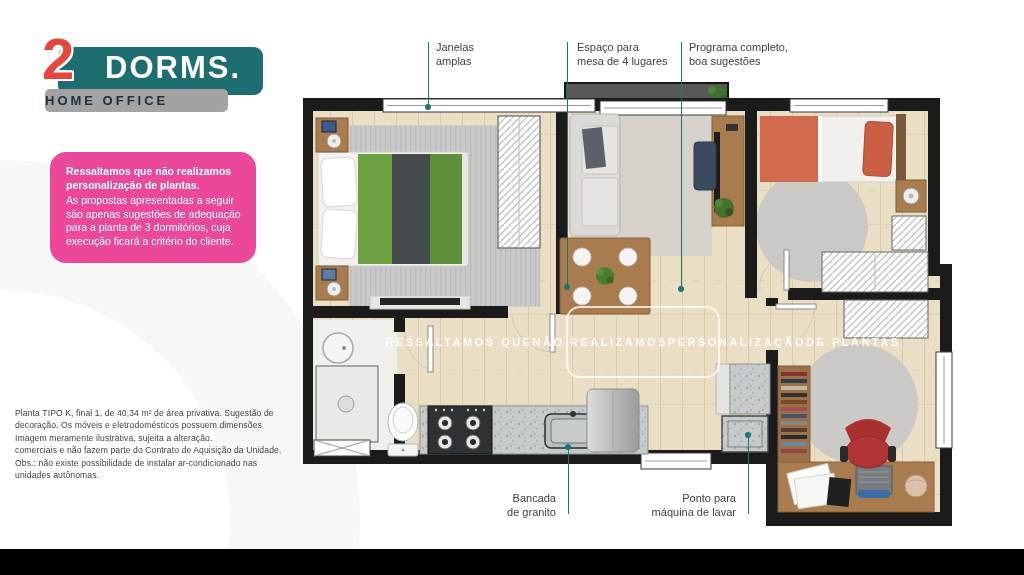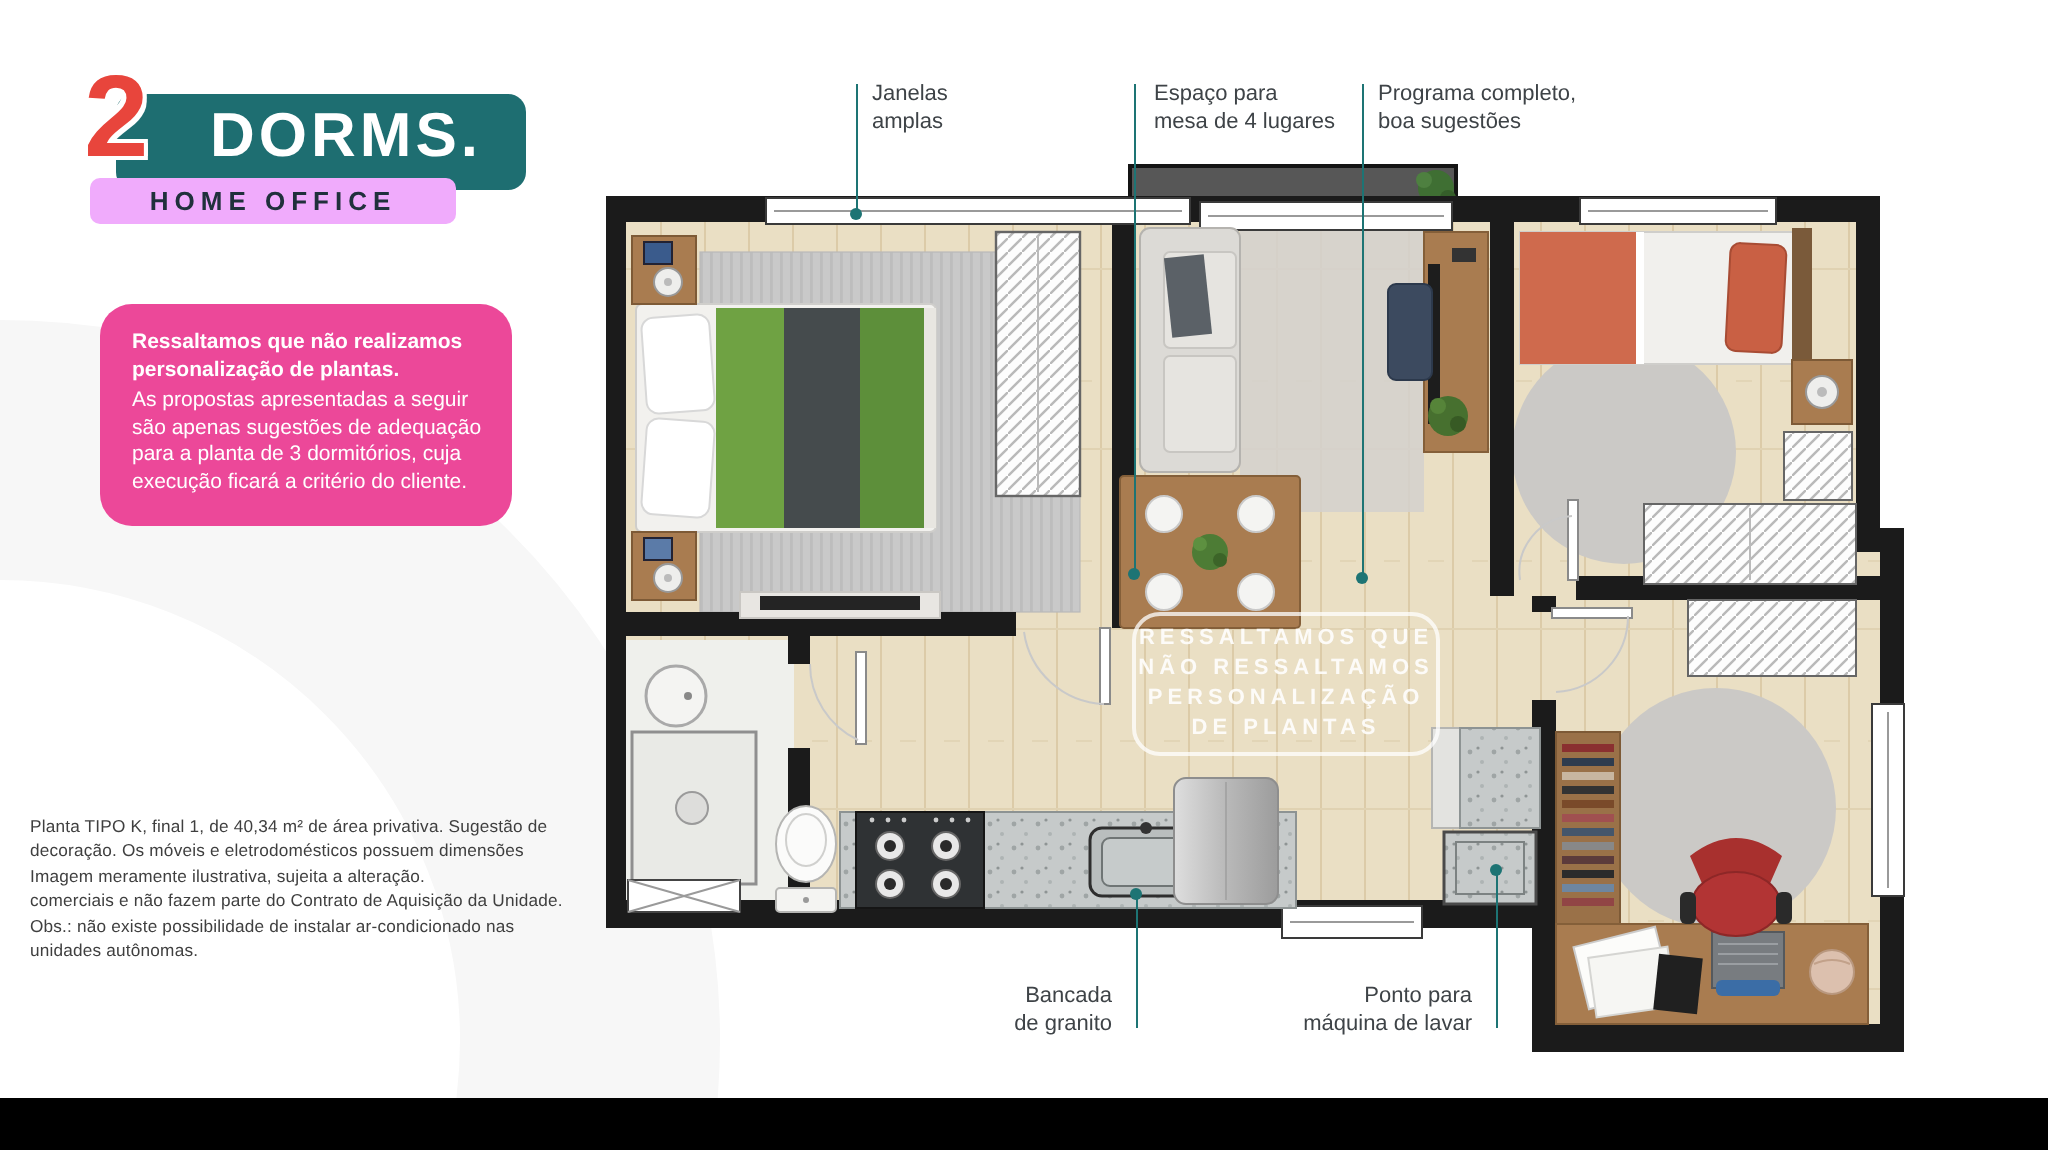--- a/index.html
+++ b/index.html
@@ -8,41 +8,41 @@
   .abs{position:absolute;}
 
   
   .ring{left:-360px;top:160px;width:460px;height:460px;border:130px solid #f7f7f7;border-radius:50%;}
 
   
   .logo-badge{left:58px;top:47px;width:205px;height:48px;background:#1e6e71;border-radius:9px;}
   .logo-title{position:absolute;left:47px;top:2px;color:#fff;font-size:31px;font-weight:bold;letter-spacing:2px;line-height:38px;}
   .logo-number{left:42px;top:30px;font-size:58px;font-weight:800;color:#e8453c;line-height:58px;
     text-shadow:-2px 0 #fff,2px 0 #fff,0 -2px #fff,0 2px #fff,-2px -2px #fff,2px 2px #fff,-2px 2px #fff,2px -2px #fff;}
-  .logo-sub{left:45px;top:89px;width:183px;height:23px;background:#f0abfc;border-radius:5px;
-    color:#20303c;font-size:13px;font-weight:bold;letter-spacing:3px;text-align:center;line-height:23px;}
+  .logo-sub{left:45px;top:89px;width:183px;height:23px;background:#a3a3a3;border-radius:5px;
+    color:#20303c;font-size:13px;font-weight:bold;letter-spacing:3px;text-align:left;line-height:23px;}
 
   
   .notice{left:50px;top:152px;width:206px;background:#ec4899;border-radius:16px;padding:13px 14px 14px 16px;
     box-sizing:border-box;color:#fff;font-size:10.5px;line-height:1.32;}
   .notice .b{display:block;font-weight:bold;margin-bottom:1px;}
 
   
   .disclaimer{left:15px;top:407px;width:292px;text-align:left;color:#3f3f3f;font-size:8.6px;line-height:1.45;letter-spacing:.1px;}
 
   
   .cline{width:1px;background:#1d7474;}
   .cdot{width:6px;height:6px;border-radius:50%;background:#1d7474;}
   .clabel{font-size:11px;line-height:14px;color:#3e4347;}
   .clabel span{display:block;}
   .clabel.r{text-align:right;}
 
   
   .watermark{left:566px;top:306px;width:150px;height:68px;border:2px solid rgba(255,255,255,.75);
-    border-radius:14px;display:flex;flex-direction:column;justify-content:center;align-items:center;
+    border-radius:14px;display:flex;flex-direction:row;justify-content:center;align-items:center;
     color:rgba(255,255,255,.88);font-size:11px;font-weight:bold;letter-spacing:2.5px;line-height:15px;
     text-align:center;white-space:nowrap;z-index:5;}
 
   .blackbar{left:0;top:549px;width:1024px;height:26px;background:#000;}
   svg{position:absolute;left:0;top:0;}
 </style>
 </head>
 <body>
 
 <div id="canvas">
@@ -303,21 +303,21 @@
       <path d="M405 332 A42 42 0 0 0 429 370" stroke="#c9c9c9" fill="none"></path>
       <rect x="784" y="250" width="5" height="40" fill="#fff" stroke="#8a8a8a"></rect>
       <path d="M760 290 A28 28 0 0 1 786 258" stroke="#c9c9c9" fill="none"></path>
       <rect x="776" y="304" width="40" height="5" fill="#fff" stroke="#8a8a8a"></rect>
       <path d="M814 308 A38 38 0 0 1 778 346" stroke="#c9c9c9" fill="none"></path>
     </g>
   </svg>
 
   <div class="abs watermark">
     <div>RESSALTAMOS QUE</div>
-    <div>NÃO RESSALTAMOS</div>
+    <div>NÃO REALIZAMOS</div>
     <div>PERSONALIZAÇÃO</div>
     <div>DE PLANTAS</div>
   </div>
 
   <div class="abs cline" style="left:428px;top:42px;height:66px;"></div>
   <div class="abs cdot" style="left:425px;top:104px;"></div>
   <div class="abs clabel" style="left:436px;top:40px;">
     <span>Janelas</span>
     <span>amplas</span>
   </div>

